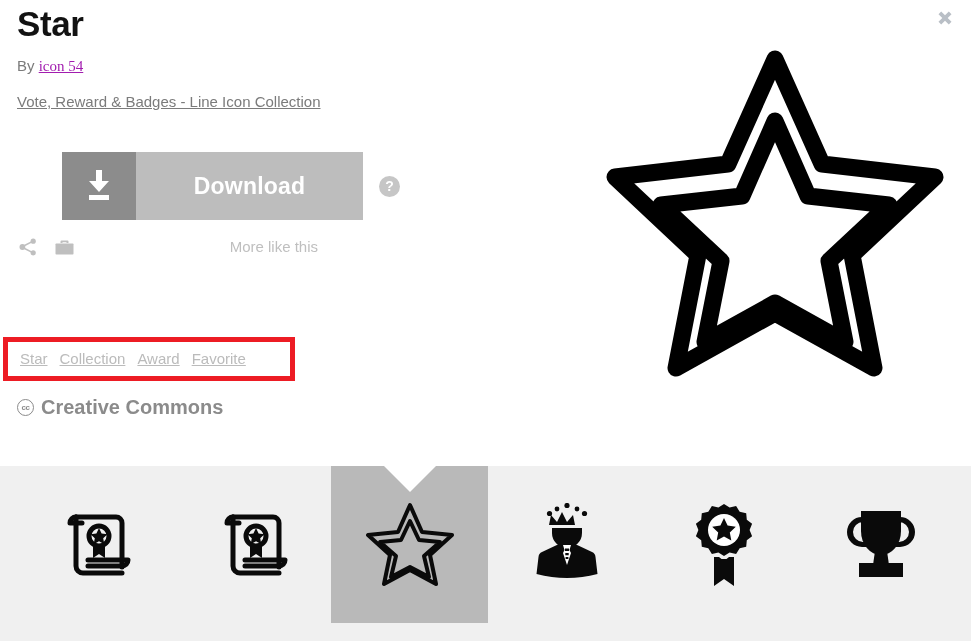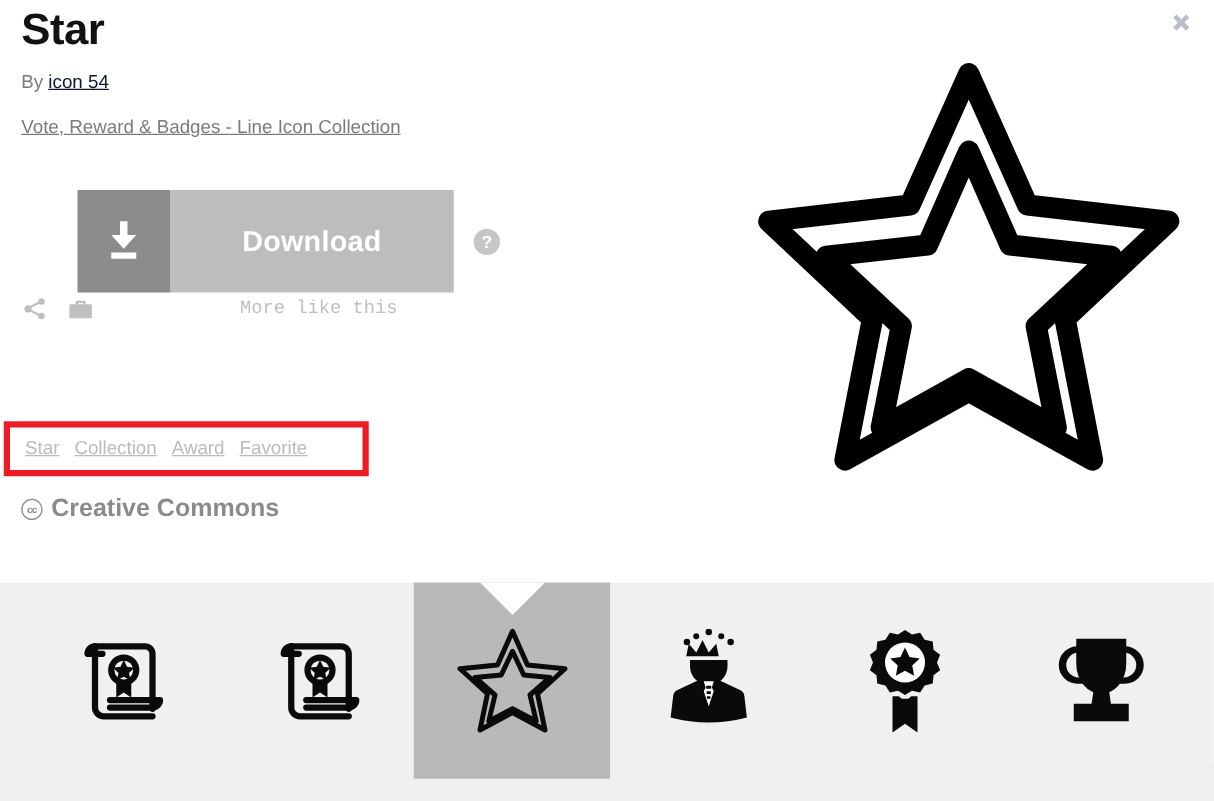--- a/index.html
+++ b/index.html
@@ -46,23 +46,24 @@
     padding-top: 2px;
     letter-spacing: -0.4px;
   }
   .byline {
     font-size: 15px;
     color: #7b7b7b;
     margin-top: 10px;
     line-height: 20px;
   }
   .byline .author-link {
-    color: #0f172a;
+    color: #a21caf;
     text-decoration: underline;
     cursor: pointer;
+    font-family: Liberation Serif, serif;
   }
   .collection-link {
     display: inline-block;
     font-size: 15px;
     color: #7b7b7b;
     text-decoration: underline;
     margin-top: 16px;
     line-height: 20px;
     cursor: pointer;
     text-align: center;
@@ -73,21 +74,21 @@
     position: absolute;
     left: 17px;
     top: 152px;
     display: flex;
     align-items: center;
   }
   .download-btn {
     display: flex;
     align-items: stretch;
     width: 301px;
-    height: 82px;
+    height: 68px;
     cursor: pointer;
     padding-left: 45px;
   }
   .download-icon-box {
     width: 74px;
     background: #8c8c8c;
     display: flex;
     align-items: center;
     justify-content: center;
   }
@@ -121,21 +122,20 @@
   }
 
   
   .actions-row {
     position: absolute;
     left: 17px;
     top: 236px;
     width: 301px;
     display: flex;
     align-items: center;
-    font-family: Liberation Mono, monospace;
   }
   .action-icon {
     width: 22px;
     height: 22px;
     margin-right: 14px;
     display: flex;
     align-items: center;
     justify-content: center;
     cursor: pointer;
   }

